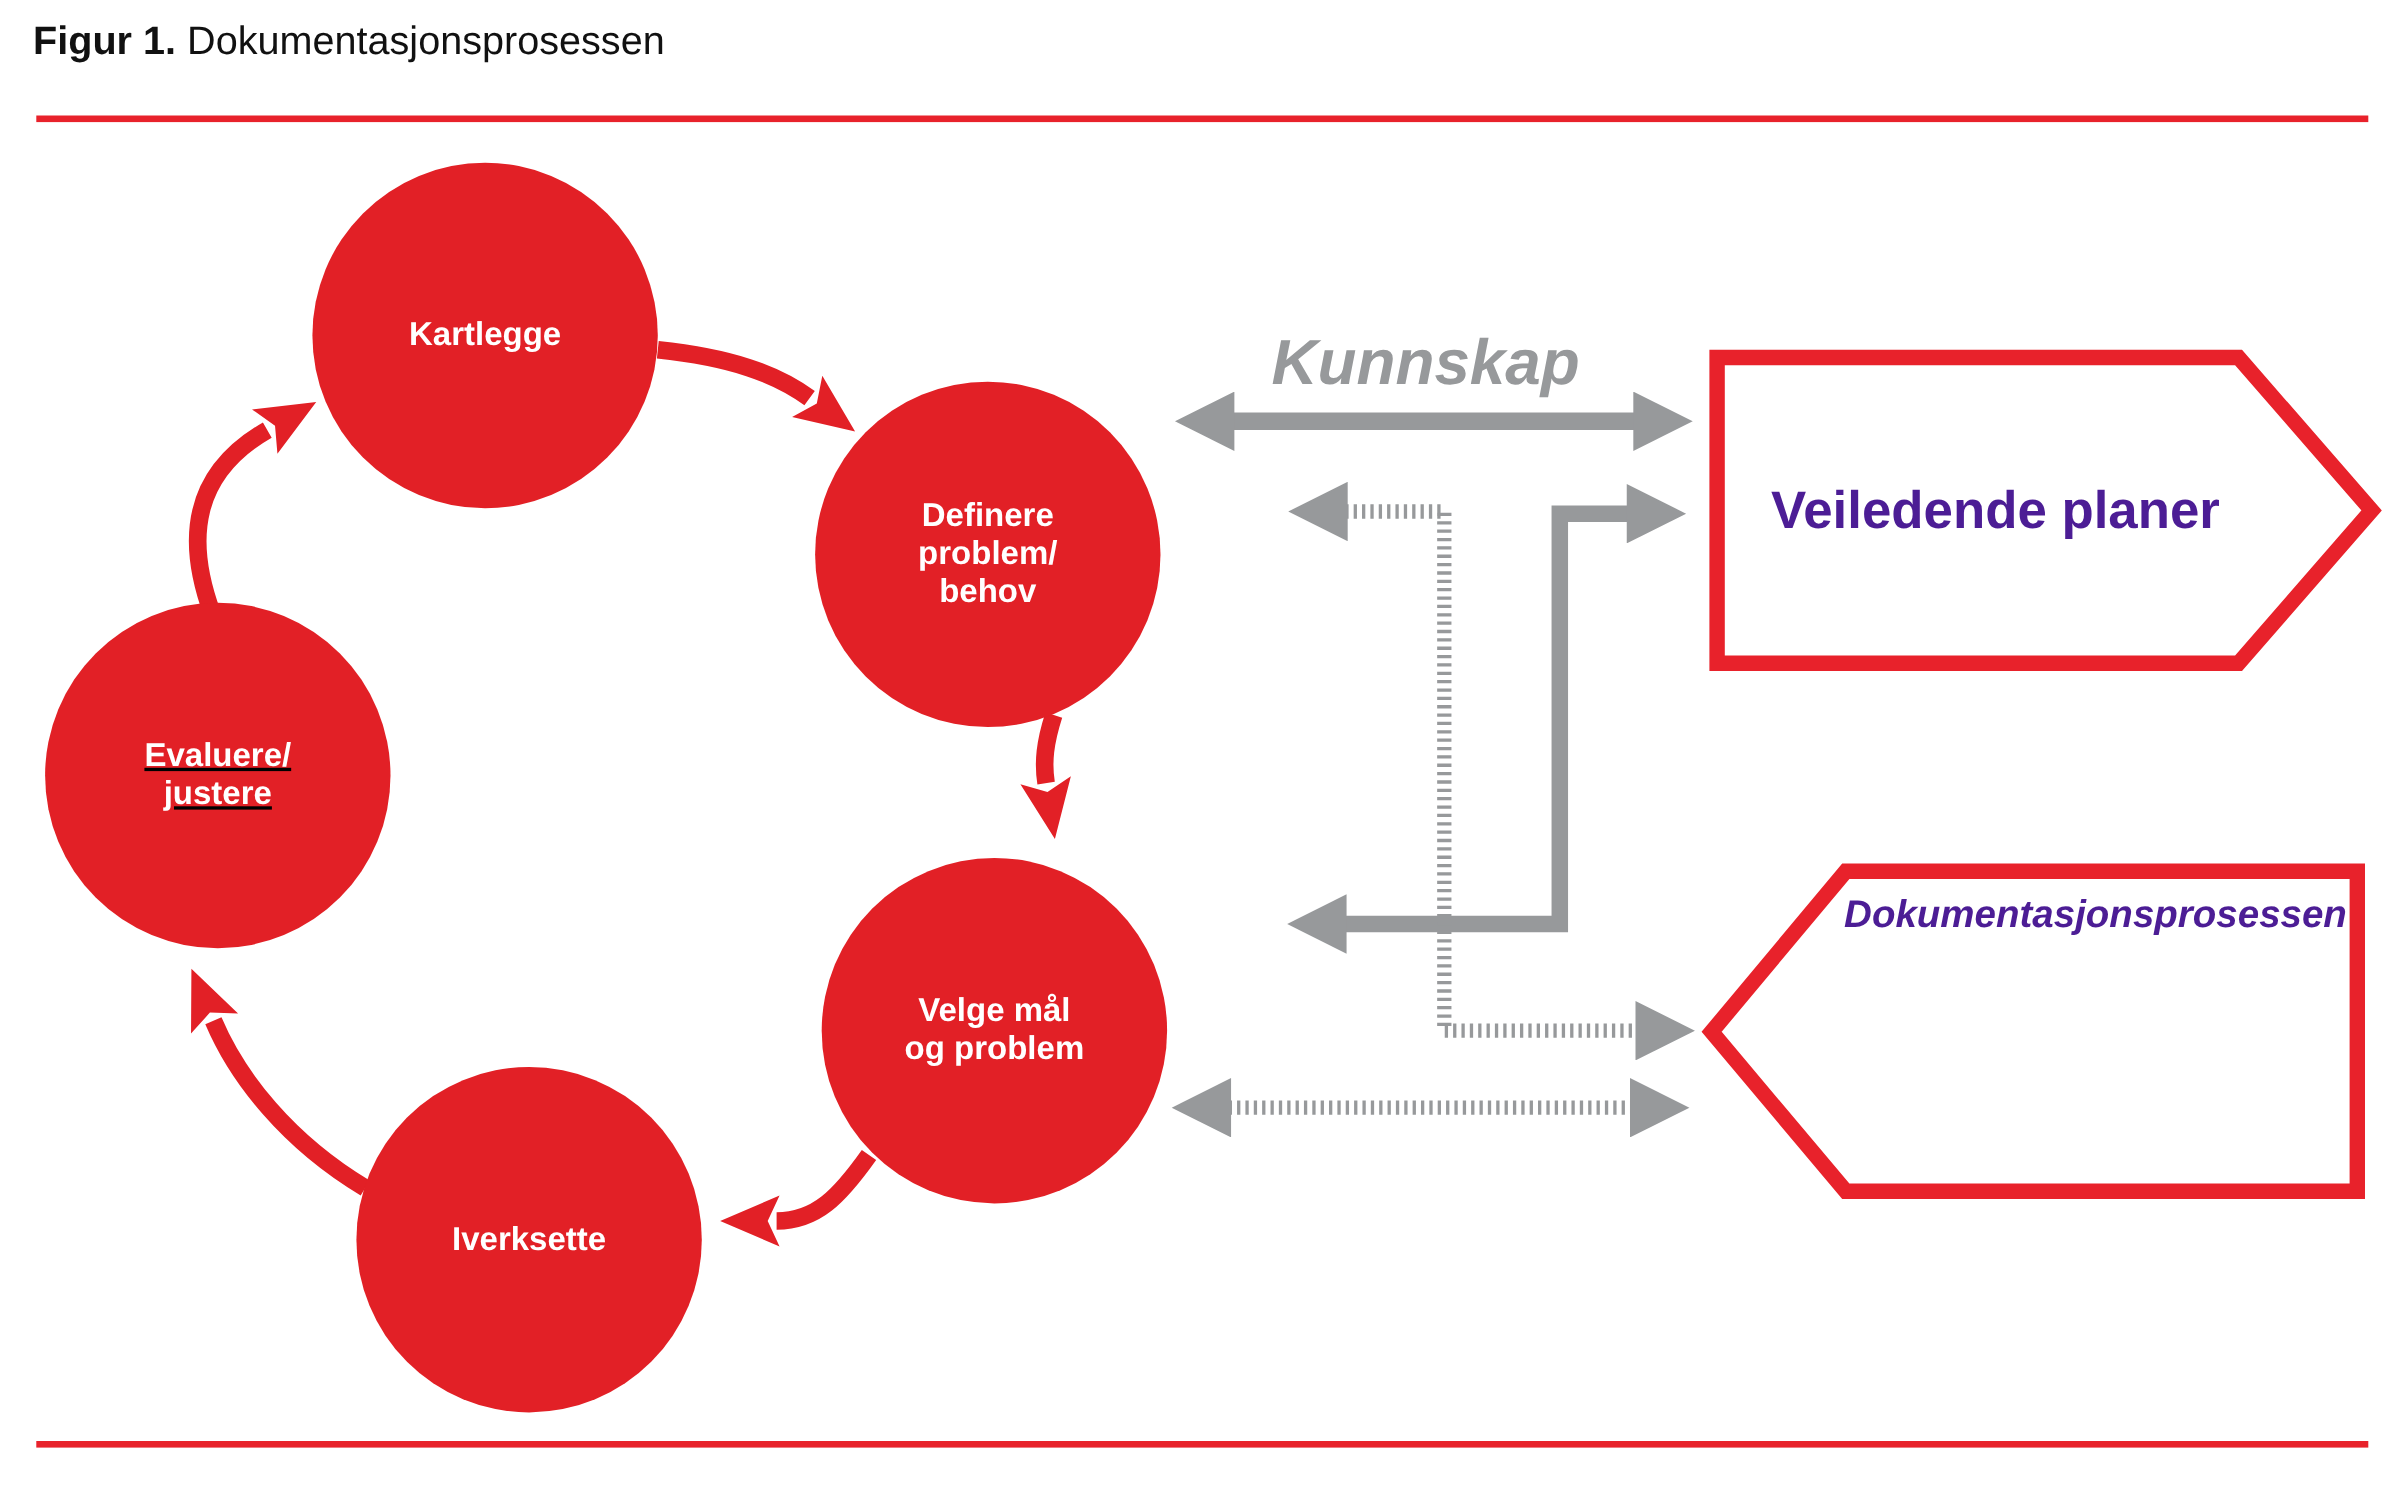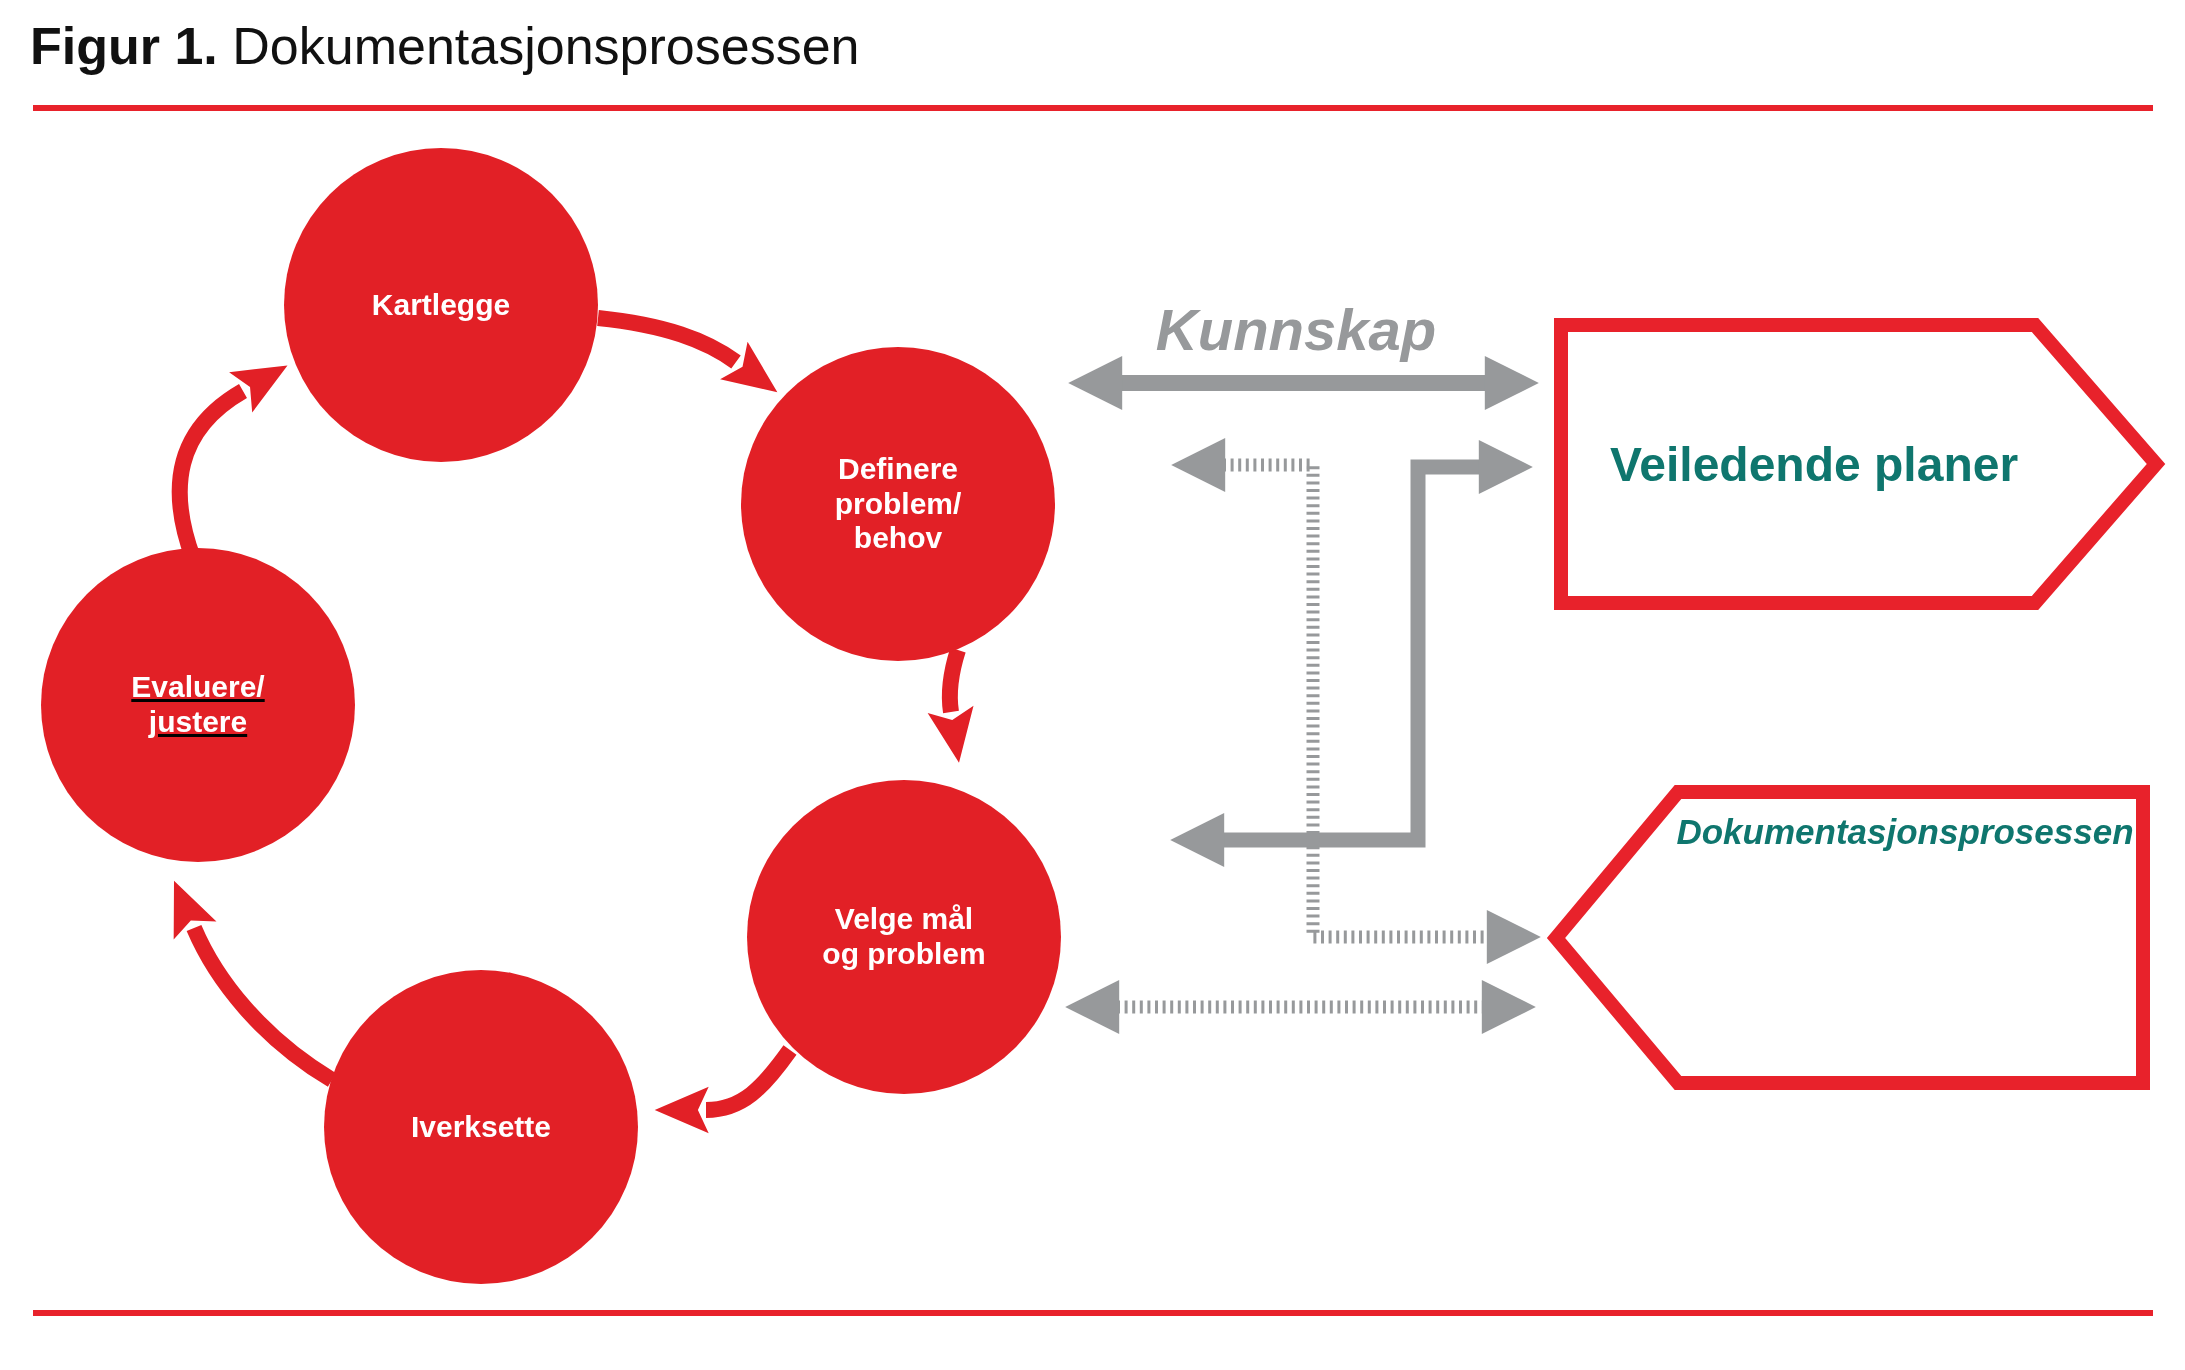--- a/index.html
+++ b/index.html
@@ -1,21 +1,21 @@
 <!DOCTYPE html>
 <html><head>
 <meta charset="utf-8">
 <style>
   html,body{margin:0;padding:0;background:#fff;}
   #stage{
     position:relative;width:2185px;height:1370px;overflow:hidden;
     font-family:"Liberation Sans", sans-serif;background:#ffffff;
   }
   .title{
-    position:absolute;left:30px;top:16px;font-size:52px;color:#111;
+    position:absolute;left:30px;top:16px;font-size:36px;color:#111;
     letter-spacing:0;white-space:nowrap;
   }
   .title b{font-weight:700;}
   .rule{
     position:absolute;left:33px;width:2120px;height:6px;background:#e8222b;
   }
   .rule.top{top:105px;}
   .rule.bottom{top:1310px;}
   .circle{
     position:absolute;width:314px;height:314px;border-radius:50%;
@@ -28,21 +28,21 @@
   #c-kartlegge{left:284px;top:148px;}
   #c-definere{left:741px;top:347px;}
   #c-velge{left:747px;top:780px;}
   #c-iverksette{left:324px;top:970px;}
   #c-evaluere{left:41px;top:548px;text-decoration:underline;}
   svg.overlay{position:absolute;left:0;top:0;}
   .kunnskap{
     position:absolute;left:1096px;top:296px;width:400px;text-align:center;
     color:#97999b;font-weight:700;font-size:58px;font-style:italic;
   }
-  .boxtext{position:absolute;text-align:center;color:#0f766e;}
+  .boxtext{position:absolute;text-align:center;color:#4c1d95;}
   .veiledende-label{
     left:1554px;top:318px;width:520px;height:292px;
     display:flex;align-items:center;justify-content:center;
     font-weight:700;font-size:48px;
   }
   .pas-tag{
     left:1660px;top:812px;width:490px;
     font-weight:700;font-style:italic;font-size:35px;
   }
   .pas-label{

